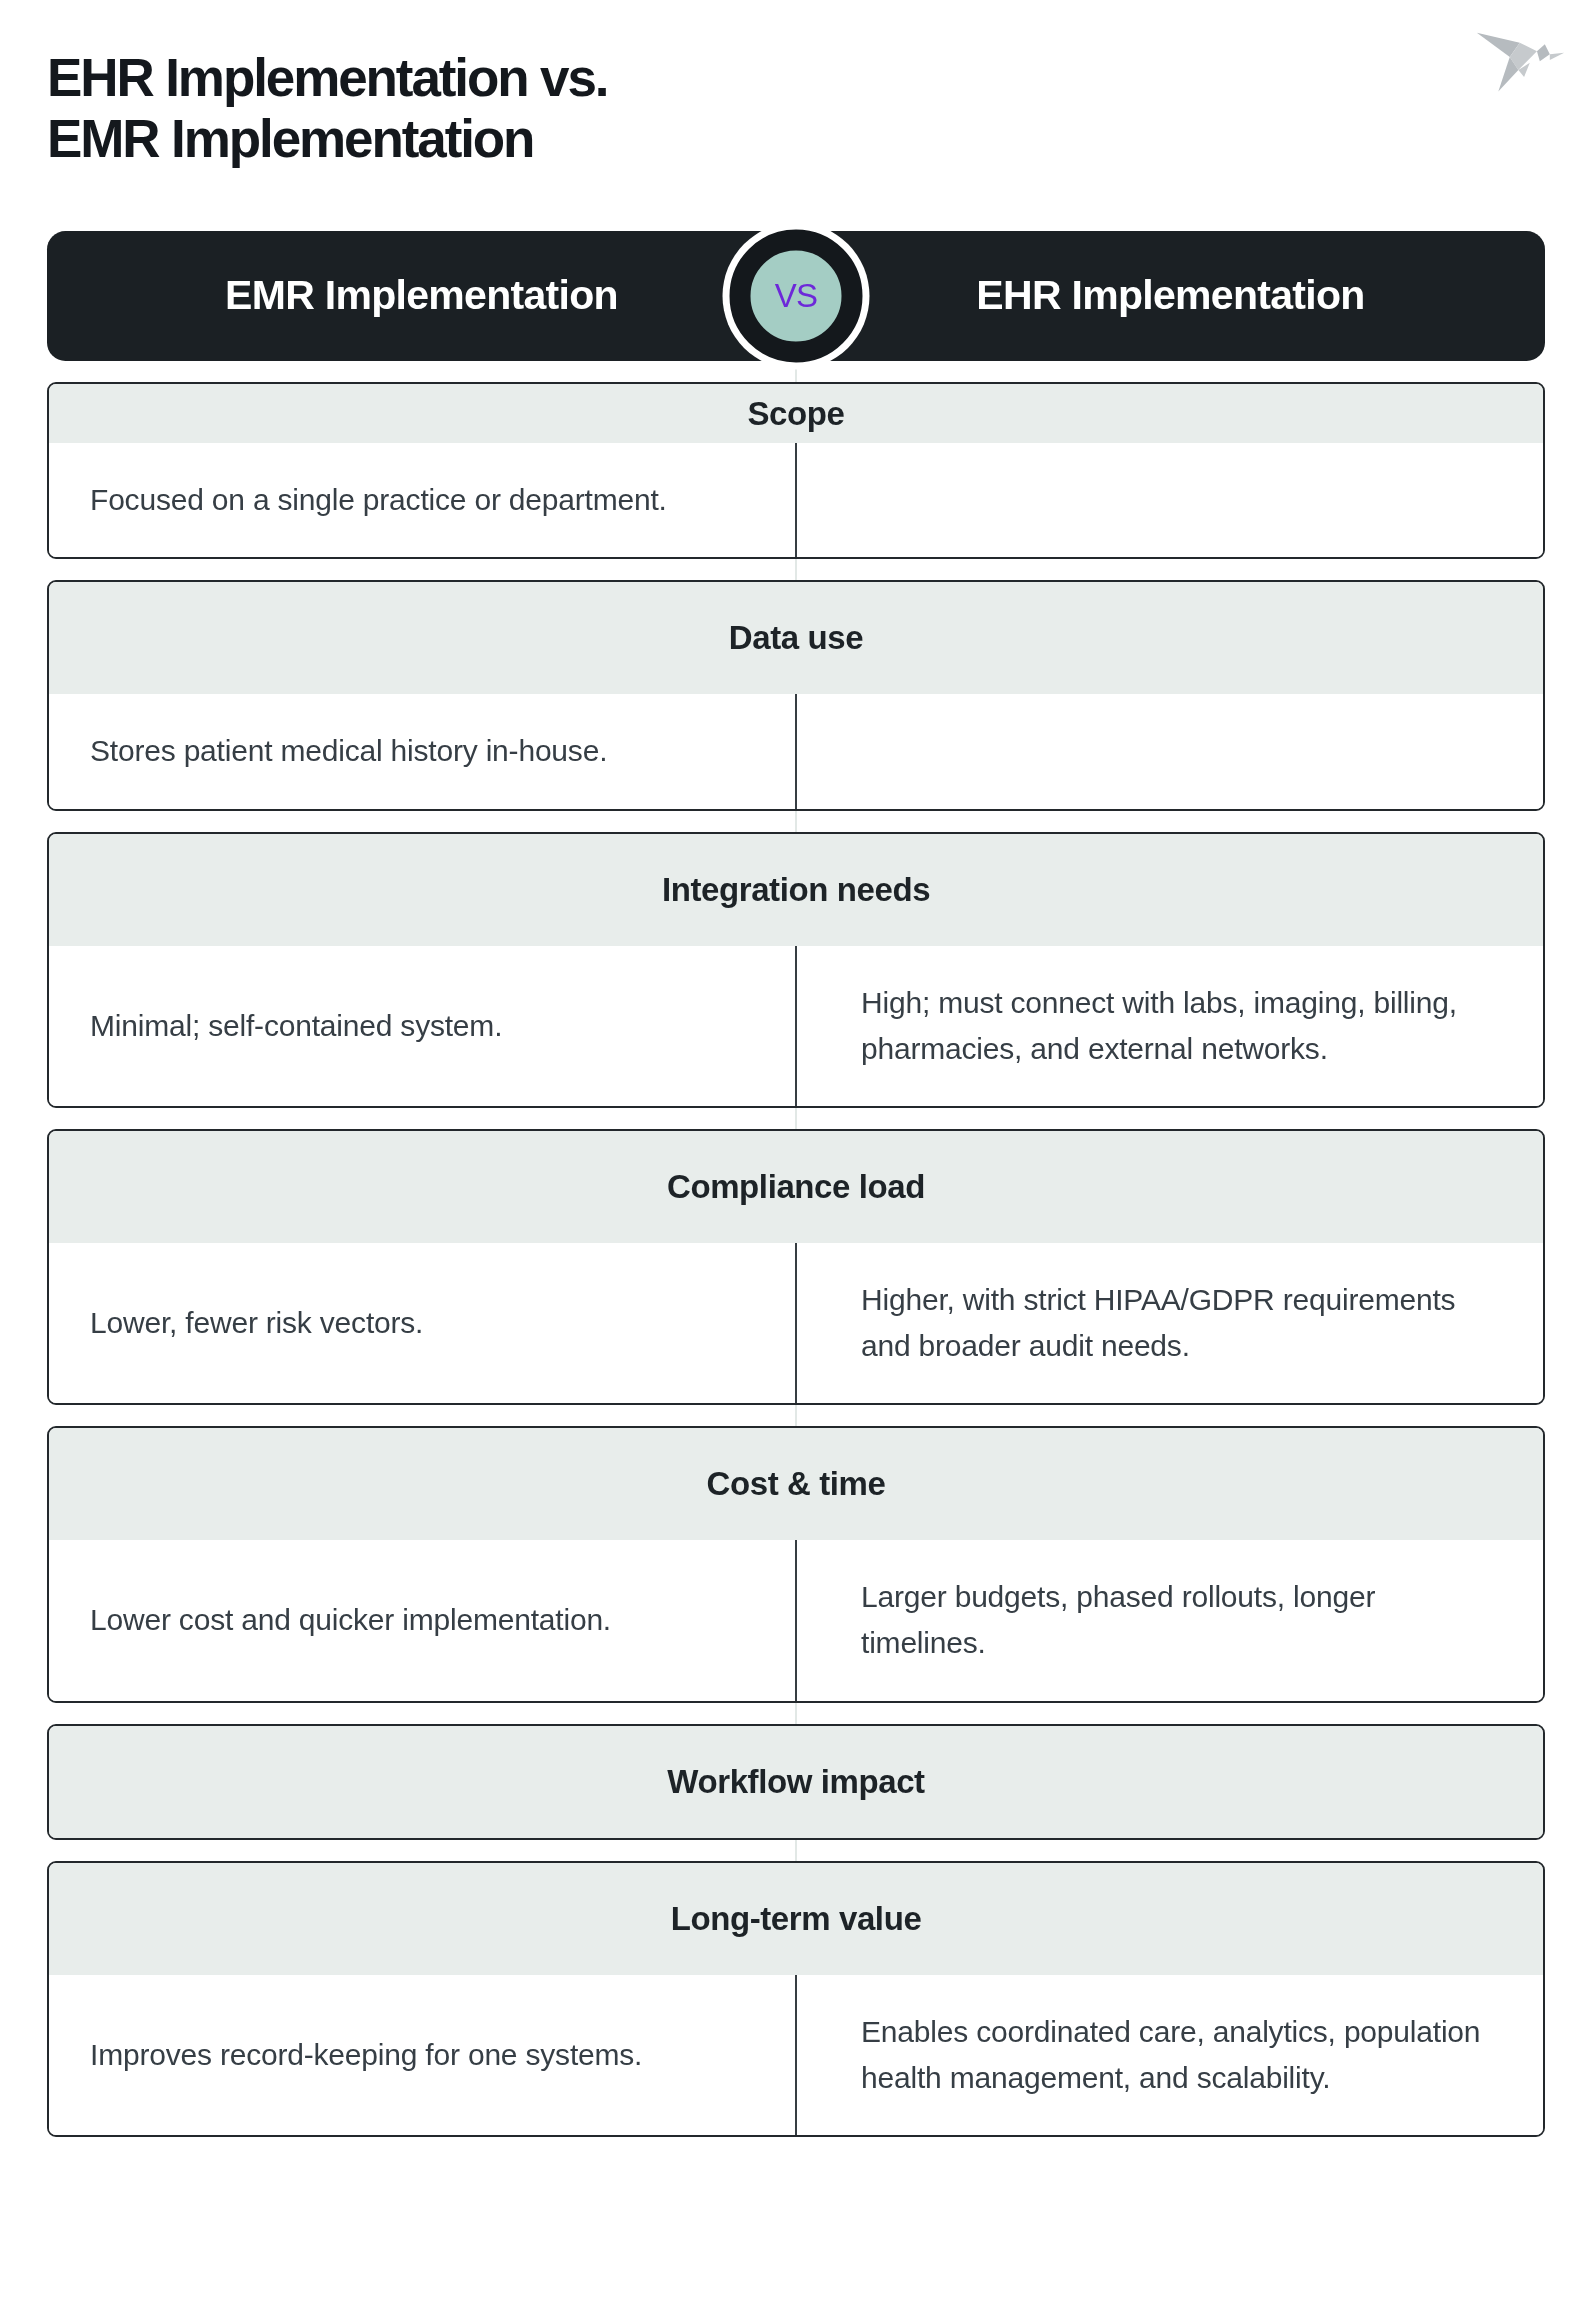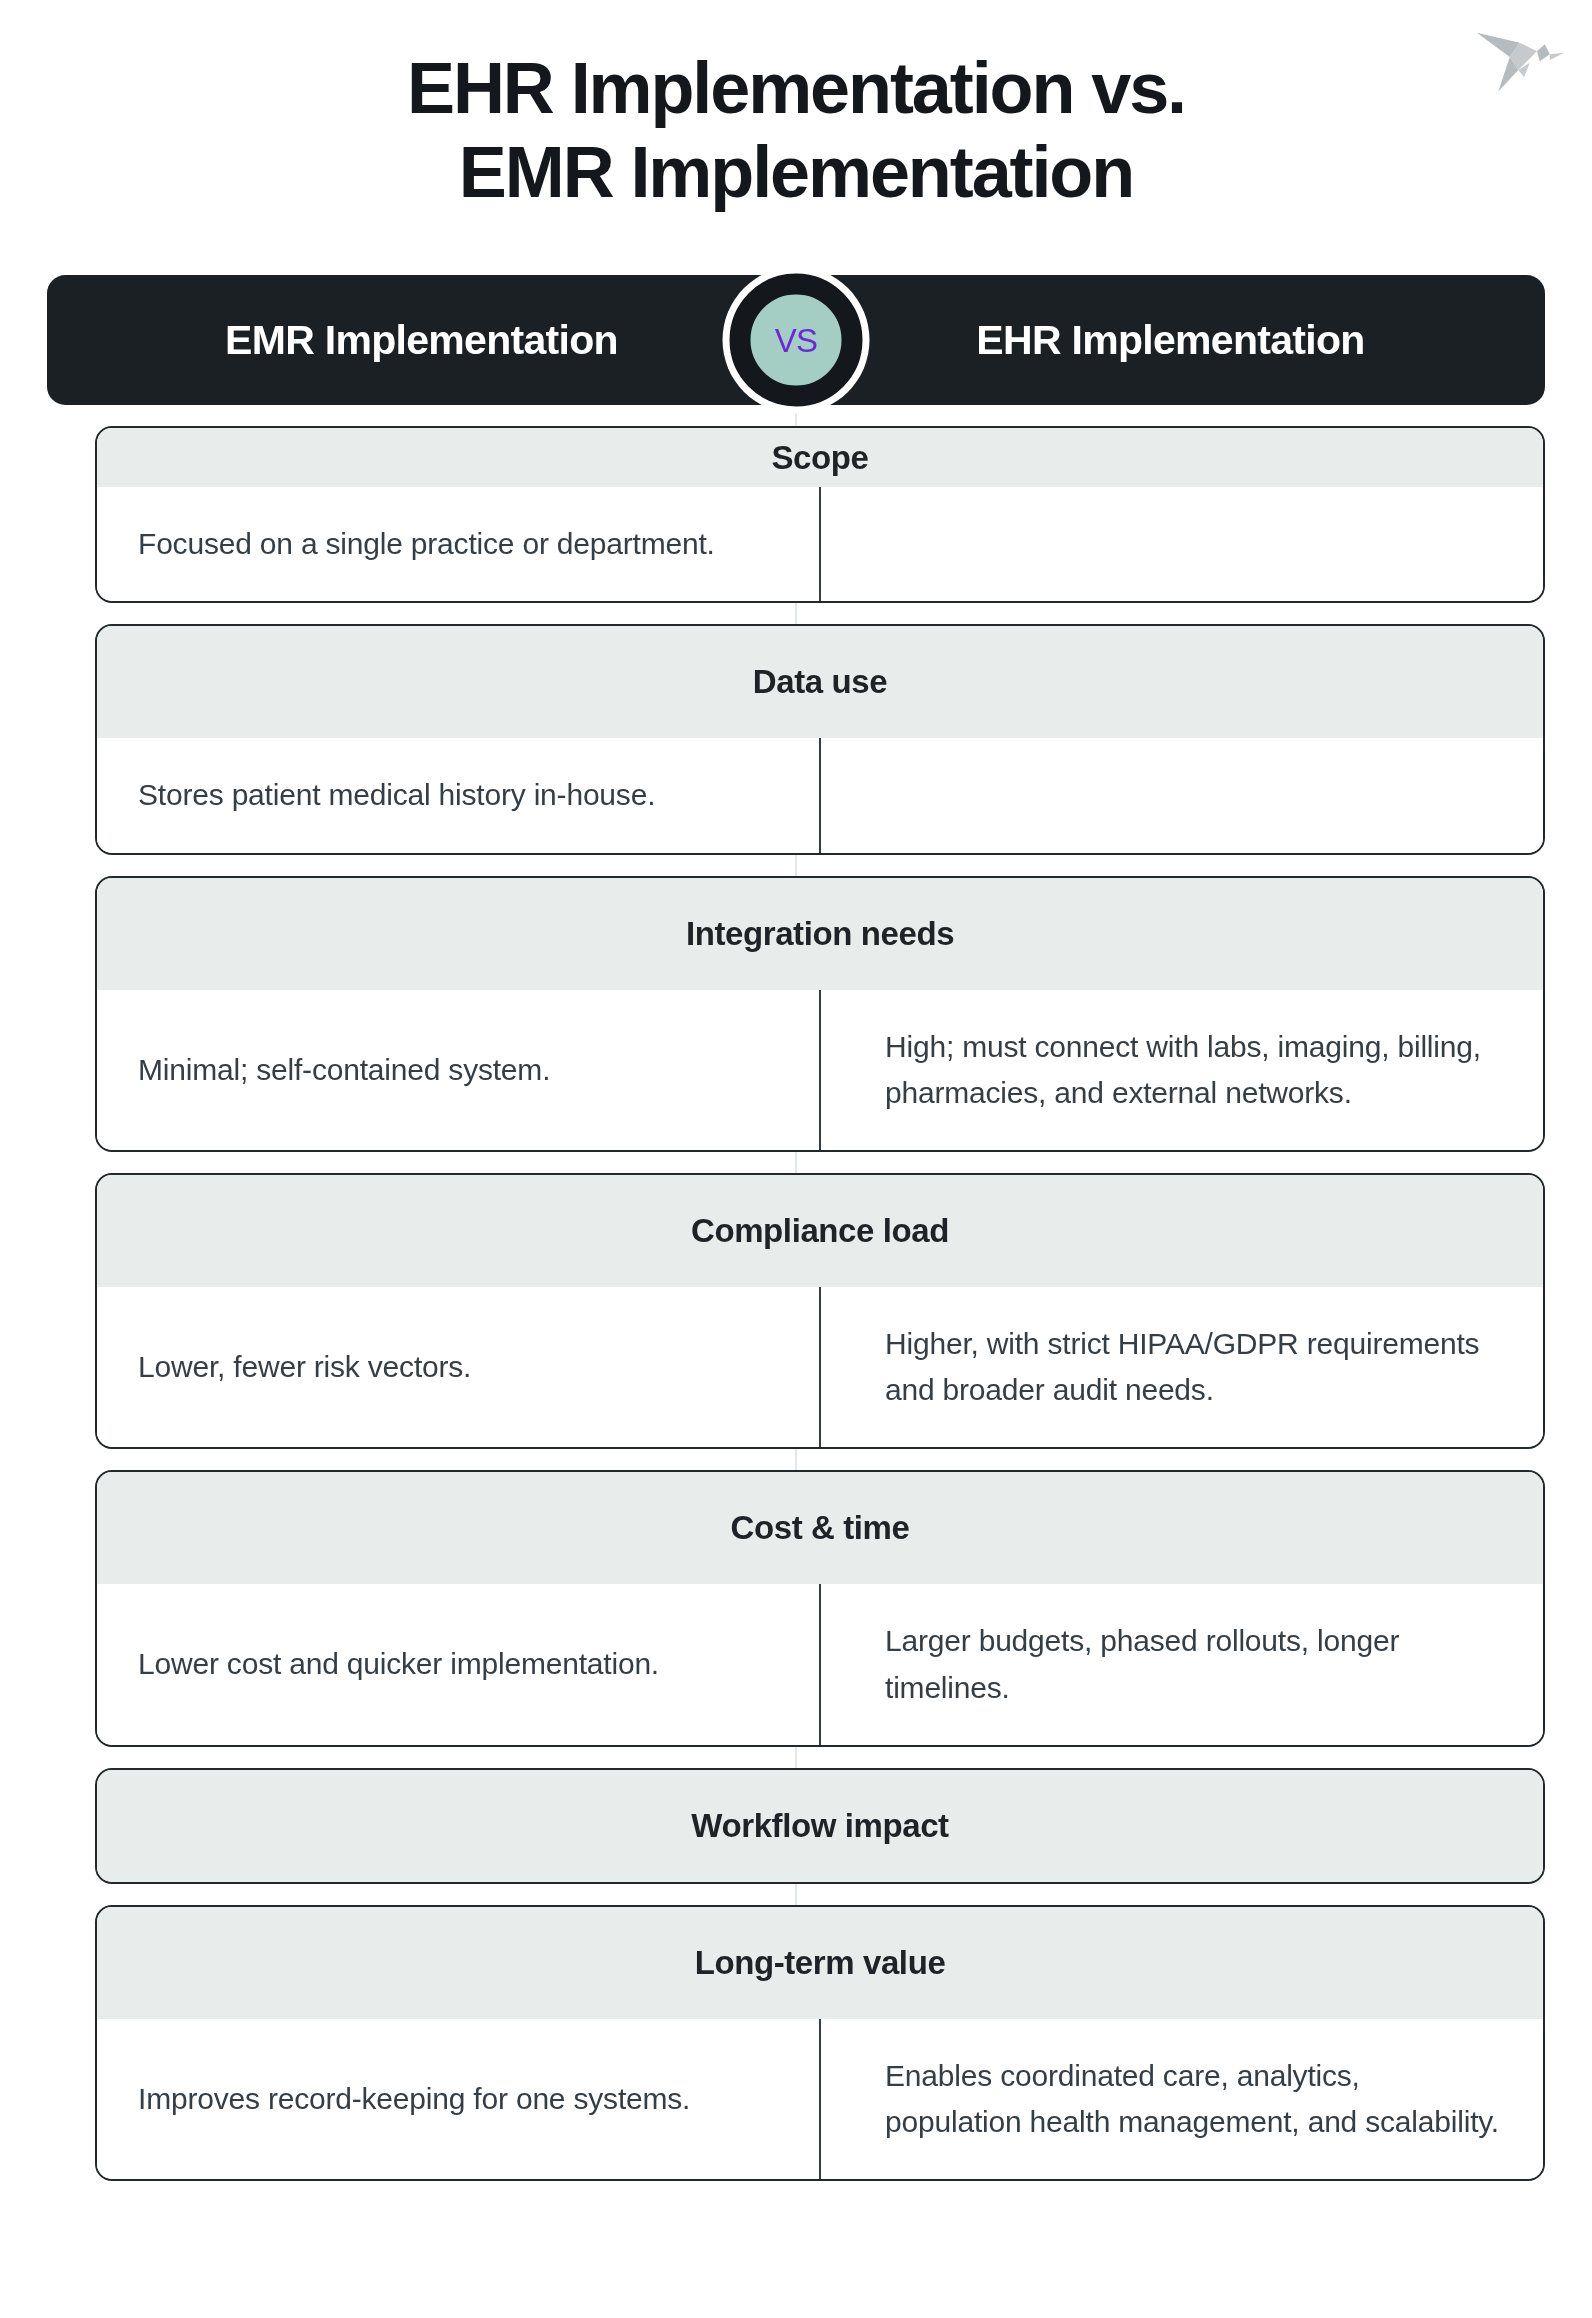--- a/index.html
+++ b/index.html
@@ -24,22 +24,22 @@
     overflow:hidden;
   }
   .content{padding:0 47px;}
 
   
   .logo{position:absolute;top:24px;right:25.5px;width:93px;height:79px;}
 
   
   .page-title{
     margin:47px 0 0 0;
-    text-align:center;
-    font-size:72px;
+    text-align:left;
+    font-size:53px;
     font-weight:800;
     letter-spacing:-2.1px;
     line-height:1.16;
     color:var(--title-text);
   }
 
   .stack{position:relative;margin-top:61px;}
   .center-line{
     position:absolute;top:127px;bottom:4.2px;left:50%;
     width:1.4px;margin-left:-0.7px;background:var(--gap-line);z-index:0;
@@ -66,24 +66,23 @@
     display:flex;align-items:center;justify-content:center;
     z-index:3;
   }
   .vs-text{font-size:33px;font-weight:400;color:#6d28d9;letter-spacing:-0.7px;}
 
   
   .card{
     position:relative;z-index:1;
     margin-top:21px;
     border:2.1px solid var(--card-border);
-    border-radius:17px;
+    border-radius:9px;
     background:#ffffff;
     overflow:hidden;
-    margin-left:48px;
   }
   .card-head{
     background:var(--section-header-bg);
     text-align:center;
     font-size:33px;font-weight:700;color:#1d2327;
     padding:37px 14px;
     letter-spacing:-0.4px;
   }
   .card--first .card-head{padding:10.6px 14px;}
   .card-body{display:flex;position:relative;background:#ffffff;gap:48px;}

